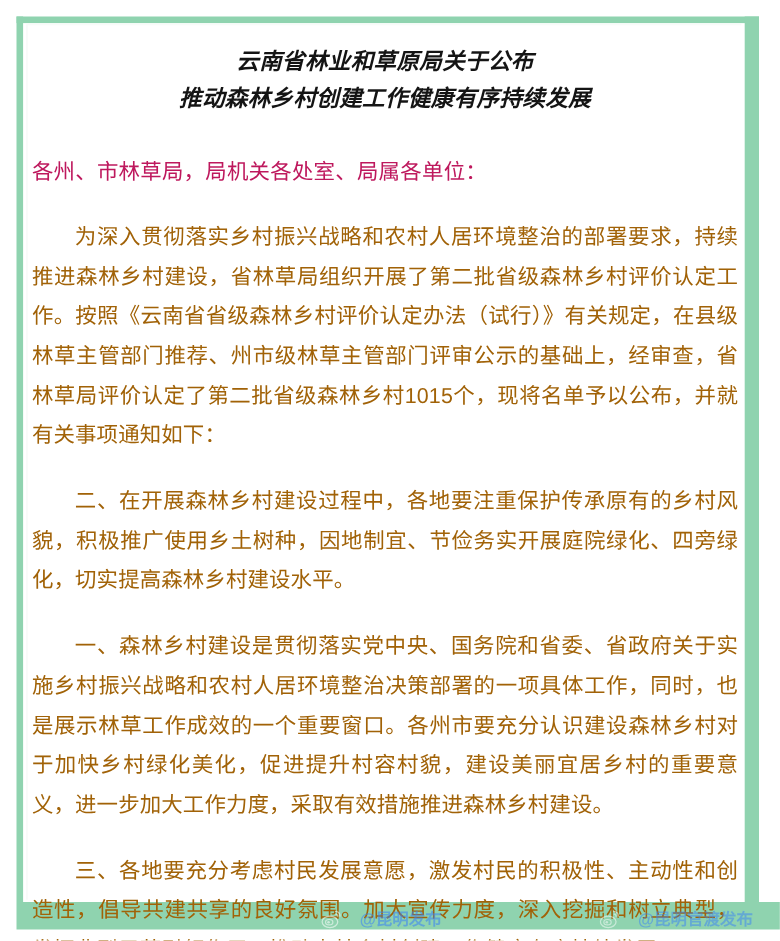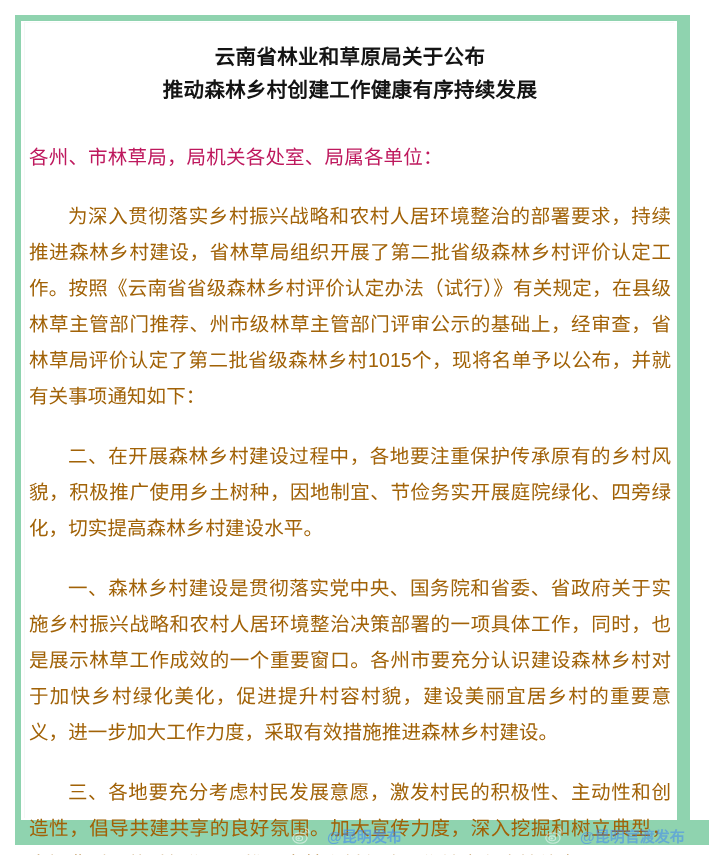--- a/index.html
+++ b/index.html
@@ -93,20 +93,21 @@
     padding-top: 18px;
     text-align: center;
     font-size: 20.5px;
     font-weight: bold;
     line-height: 33px;
     letter-spacing: 0.3px;
     color: #141414;
   }
   .doc-title .title-line {
     display: block;
+    font-style: italic;
   }
 
   .salutation {
     margin: 0;
     padding-top: 34px;
     font-size: 19.5px;
     line-height: 34px;
     letter-spacing: 0.2px;
     color: #be185d;
   }

